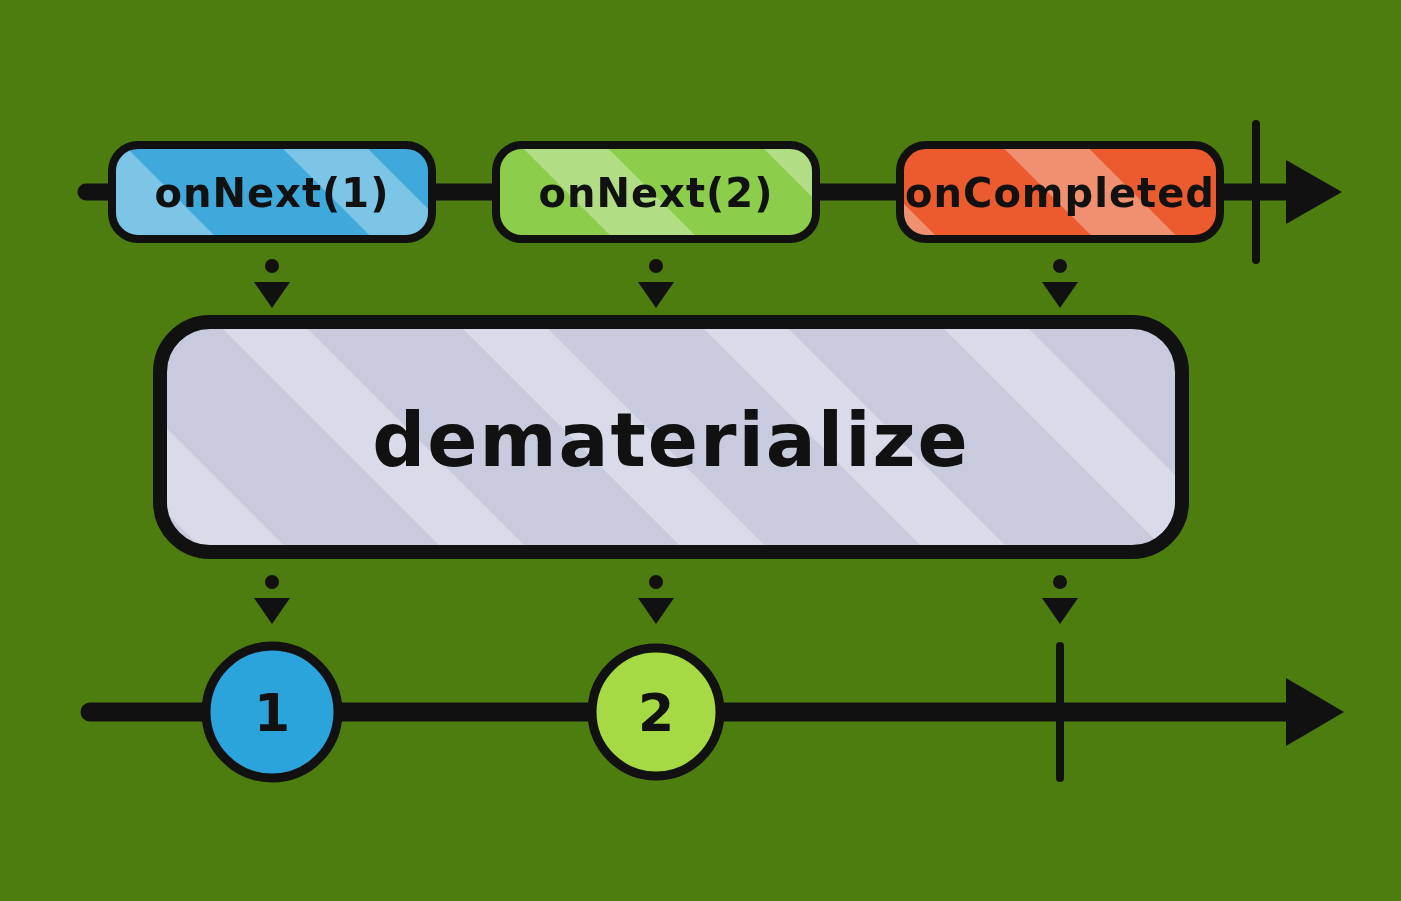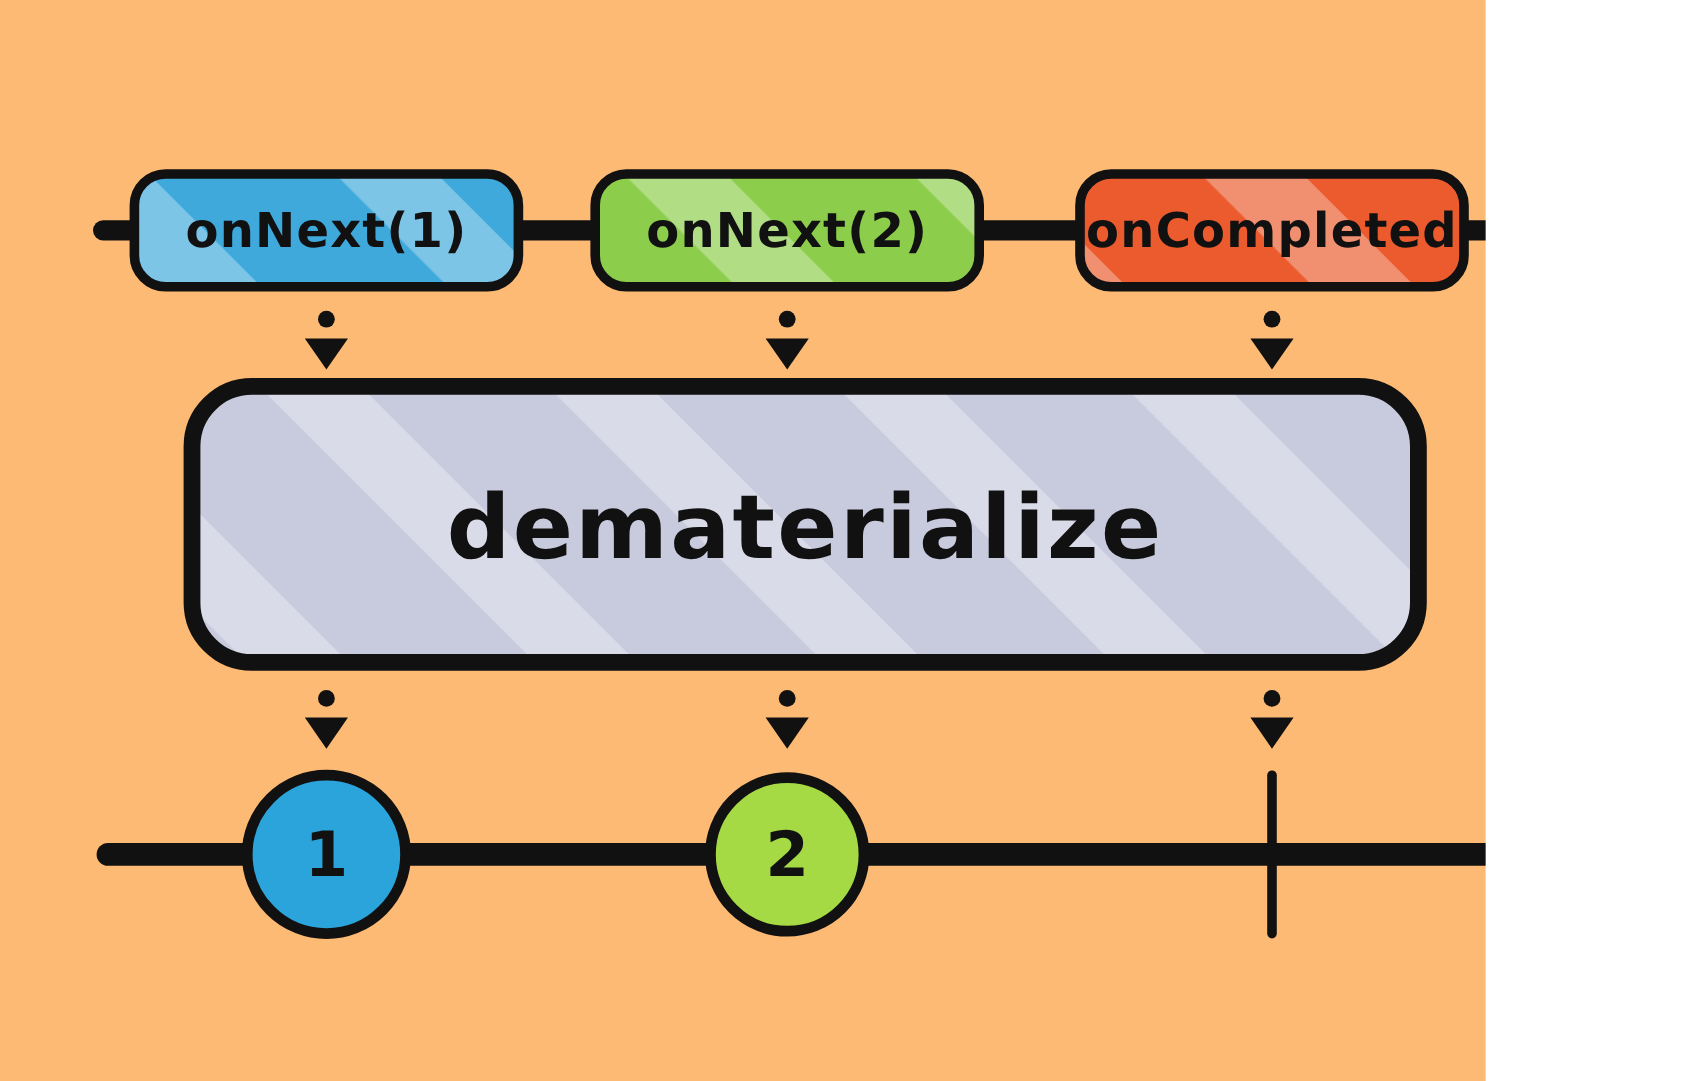--- a/index.html
+++ b/index.html
@@ -3,23 +3,23 @@
 <meta charset="utf-8">
 <style>
   html, body {
     margin: 0;
     padding: 0;
     background: #ffffff;
     width: 100%;
     height: 100%;
   }
   .stage {
-    width: 1238px;
+    width: 1401px;
     height: 901px;
-    background: #fdba74;
+    background: #4d7c0f;
     position: relative;
     overflow: hidden;
   }
   svg { display: block; }
   .ink-stroke {
     stroke: #111111;
     fill: none;
     stroke-linecap: round;
   }
   .ink-fill { fill: #111111; }

